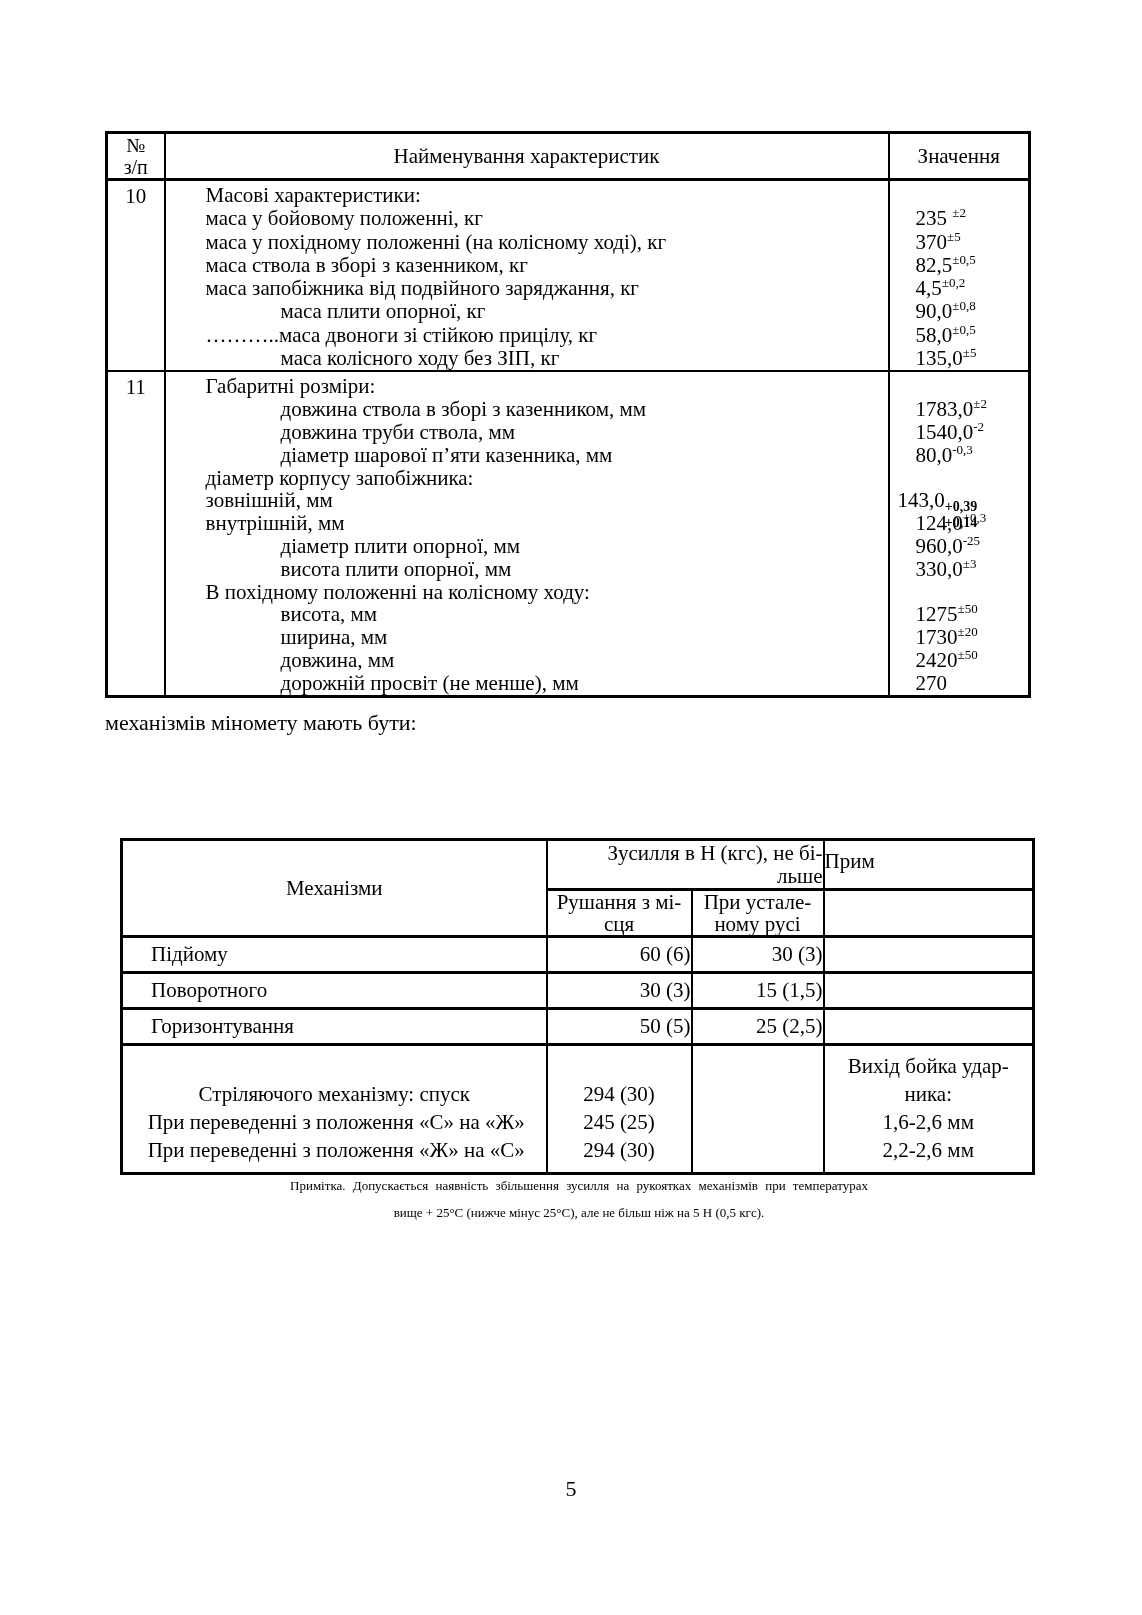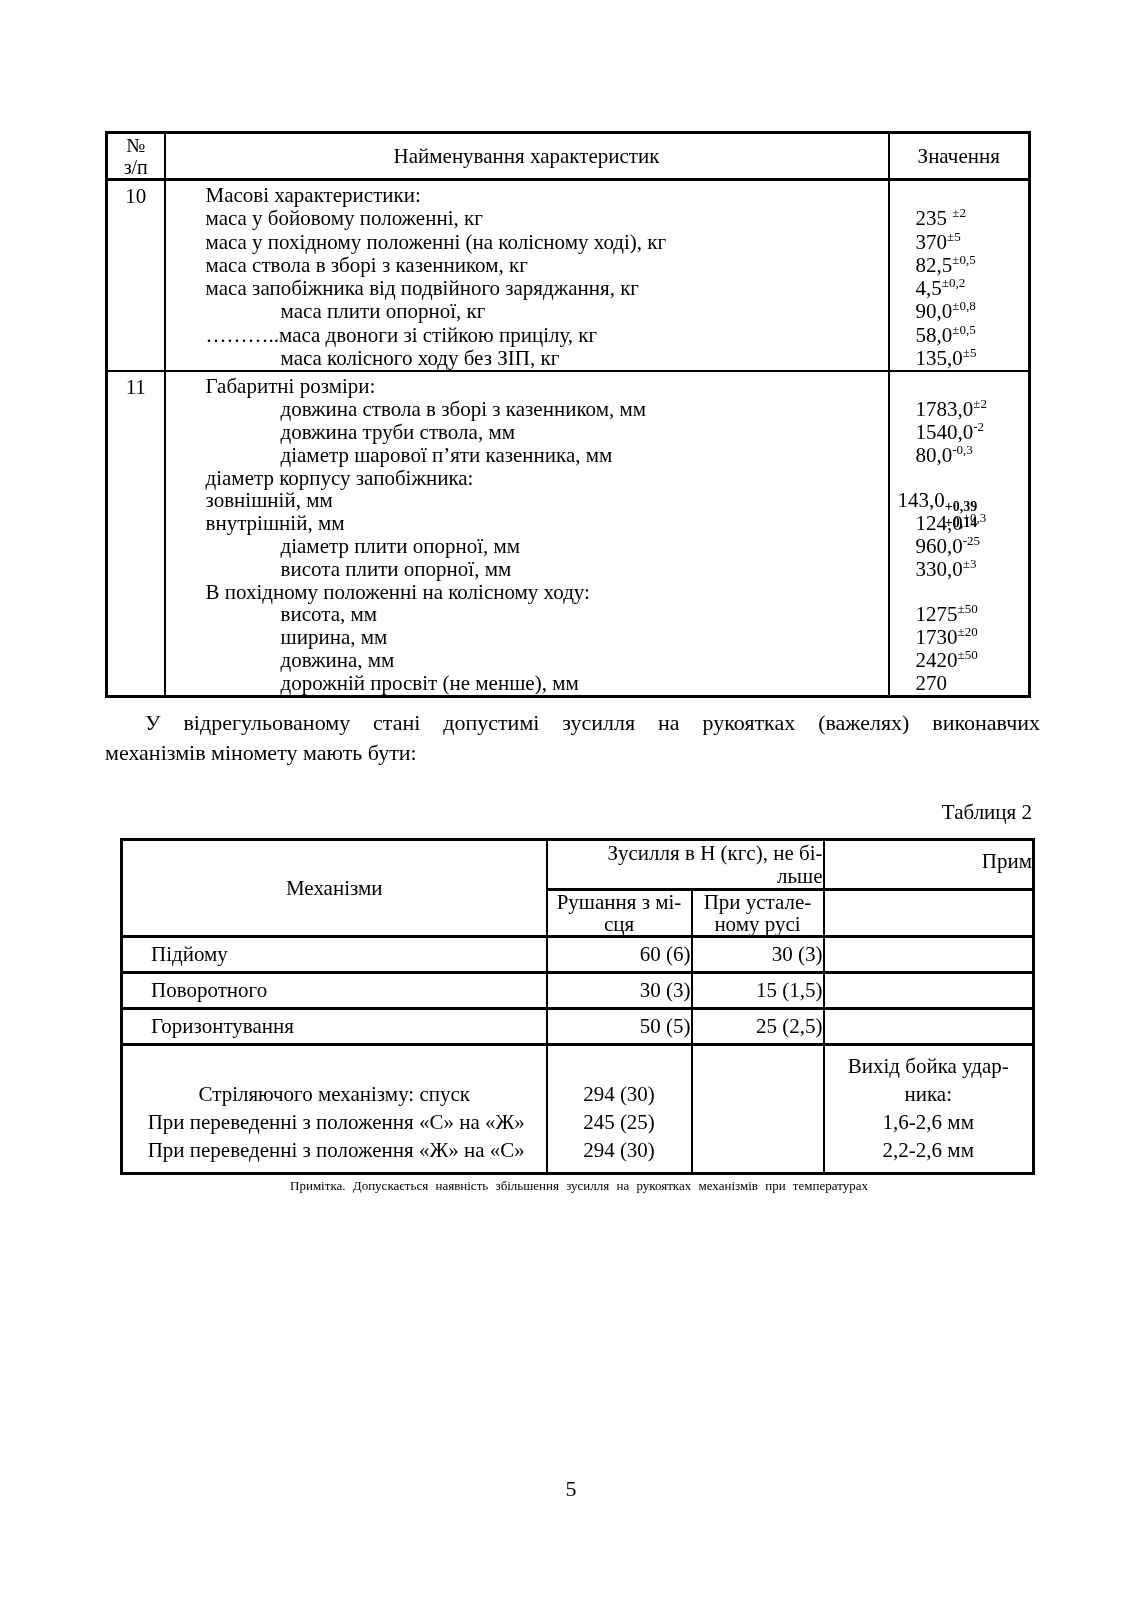--- a/index.html
+++ b/index.html
@@ -57,21 +57,21 @@
   }
   table.t2, table.t2 td { border:2px solid #000; }
   table.t2 { border-width:3px; }
   table.t2 td { border-top-width:3px; border-bottom-width:3px; padding:0; }
   .t2 .c1 { width:425px; }
   .t2 .c2 { width:145px; }
   .t2 .c3 { width:132px; }
   .t2 .c4 { width:210px; }
   .t2 td.mech { text-align:center; vertical-align:middle; height:91px; }
   .t2 td.eff  { text-align:right; vertical-align:middle; height:47px; white-space:pre-line; line-height:23px; }
-  .t2 td.primh{ text-align:right; vertical-align:top; padding-top:8px; }
+  .t2 td.primh{ text-align:left; vertical-align:top; padding-top:8px; }
   .t2 td.sub  { text-align:center; vertical-align:middle; height:44px; white-space:pre-line; line-height:22px; }
   .t2 tr.data td { height:33px; vertical-align:middle; }
   .t2 .nm  { padding-left:28px; text-align:left; }
   .t2 .ctr { text-align:right;padding-left:32px; }
   .t2 tr.big td { height:120px; vertical-align:top; padding-top:6px; }
   .bln { height:28px; line-height:28px; white-space:nowrap; overflow:visible; }
   .bctr { text-align:center; }
   .bleft { padding-left:4px; text-align:center; }
 
   
@@ -161,25 +161,23 @@
         <div class="ln"><span>1275</span><sup class="vs">±50</sup></div>
         <div class="ln"><span>1730</span><sup class="vs">±20</sup></div>
         <div class="ln"><span>2420</span><sup class="vs">±50</sup></div>
         <div class="ln"><span>270</span><sup class="vs"></sup></div>
       </td>
     </tr>
     </tbody>
   </table>
 
   <div class="para">
-    <div class="l1">У відрегульованому стані допустимі зусилля на рукоятках (важелях) виконавчих</div>
     <div class="l2">механізмів міномету  мають бути:</div>
   </div>
 
-  <div class="t2label">Таблиця 2</div>
 
   <table class="t2">
     <colgroup>
         <col class="c1">
         <col class="c2">
         <col class="c3">
         <col class="c4">
       </colgroup>
     <tbody>
     <tr>
@@ -234,17 +232,18 @@
         <div class="bln bctr">ника:</div>
         <div class="bln bctr">1,6-2,6 мм</div>
         <div class="bln bctr">2,2-2,6 мм</div>
       </td>
     </tr>
     </tbody>
   </table>
 
   <div class="note">
     <div class="n1">Примітка. Допускається наявність збільшення зусилля на рукоятках механізмів при температурах</div>
+    <div class="n2">вище + 25°С (нижче мінус 25°С), але не більш ніж на 5 Н (0,5 кгс).</div>
   </div>
 
   <div class="pagenum">5</div>
 
 </div>
 
 </body></html>

